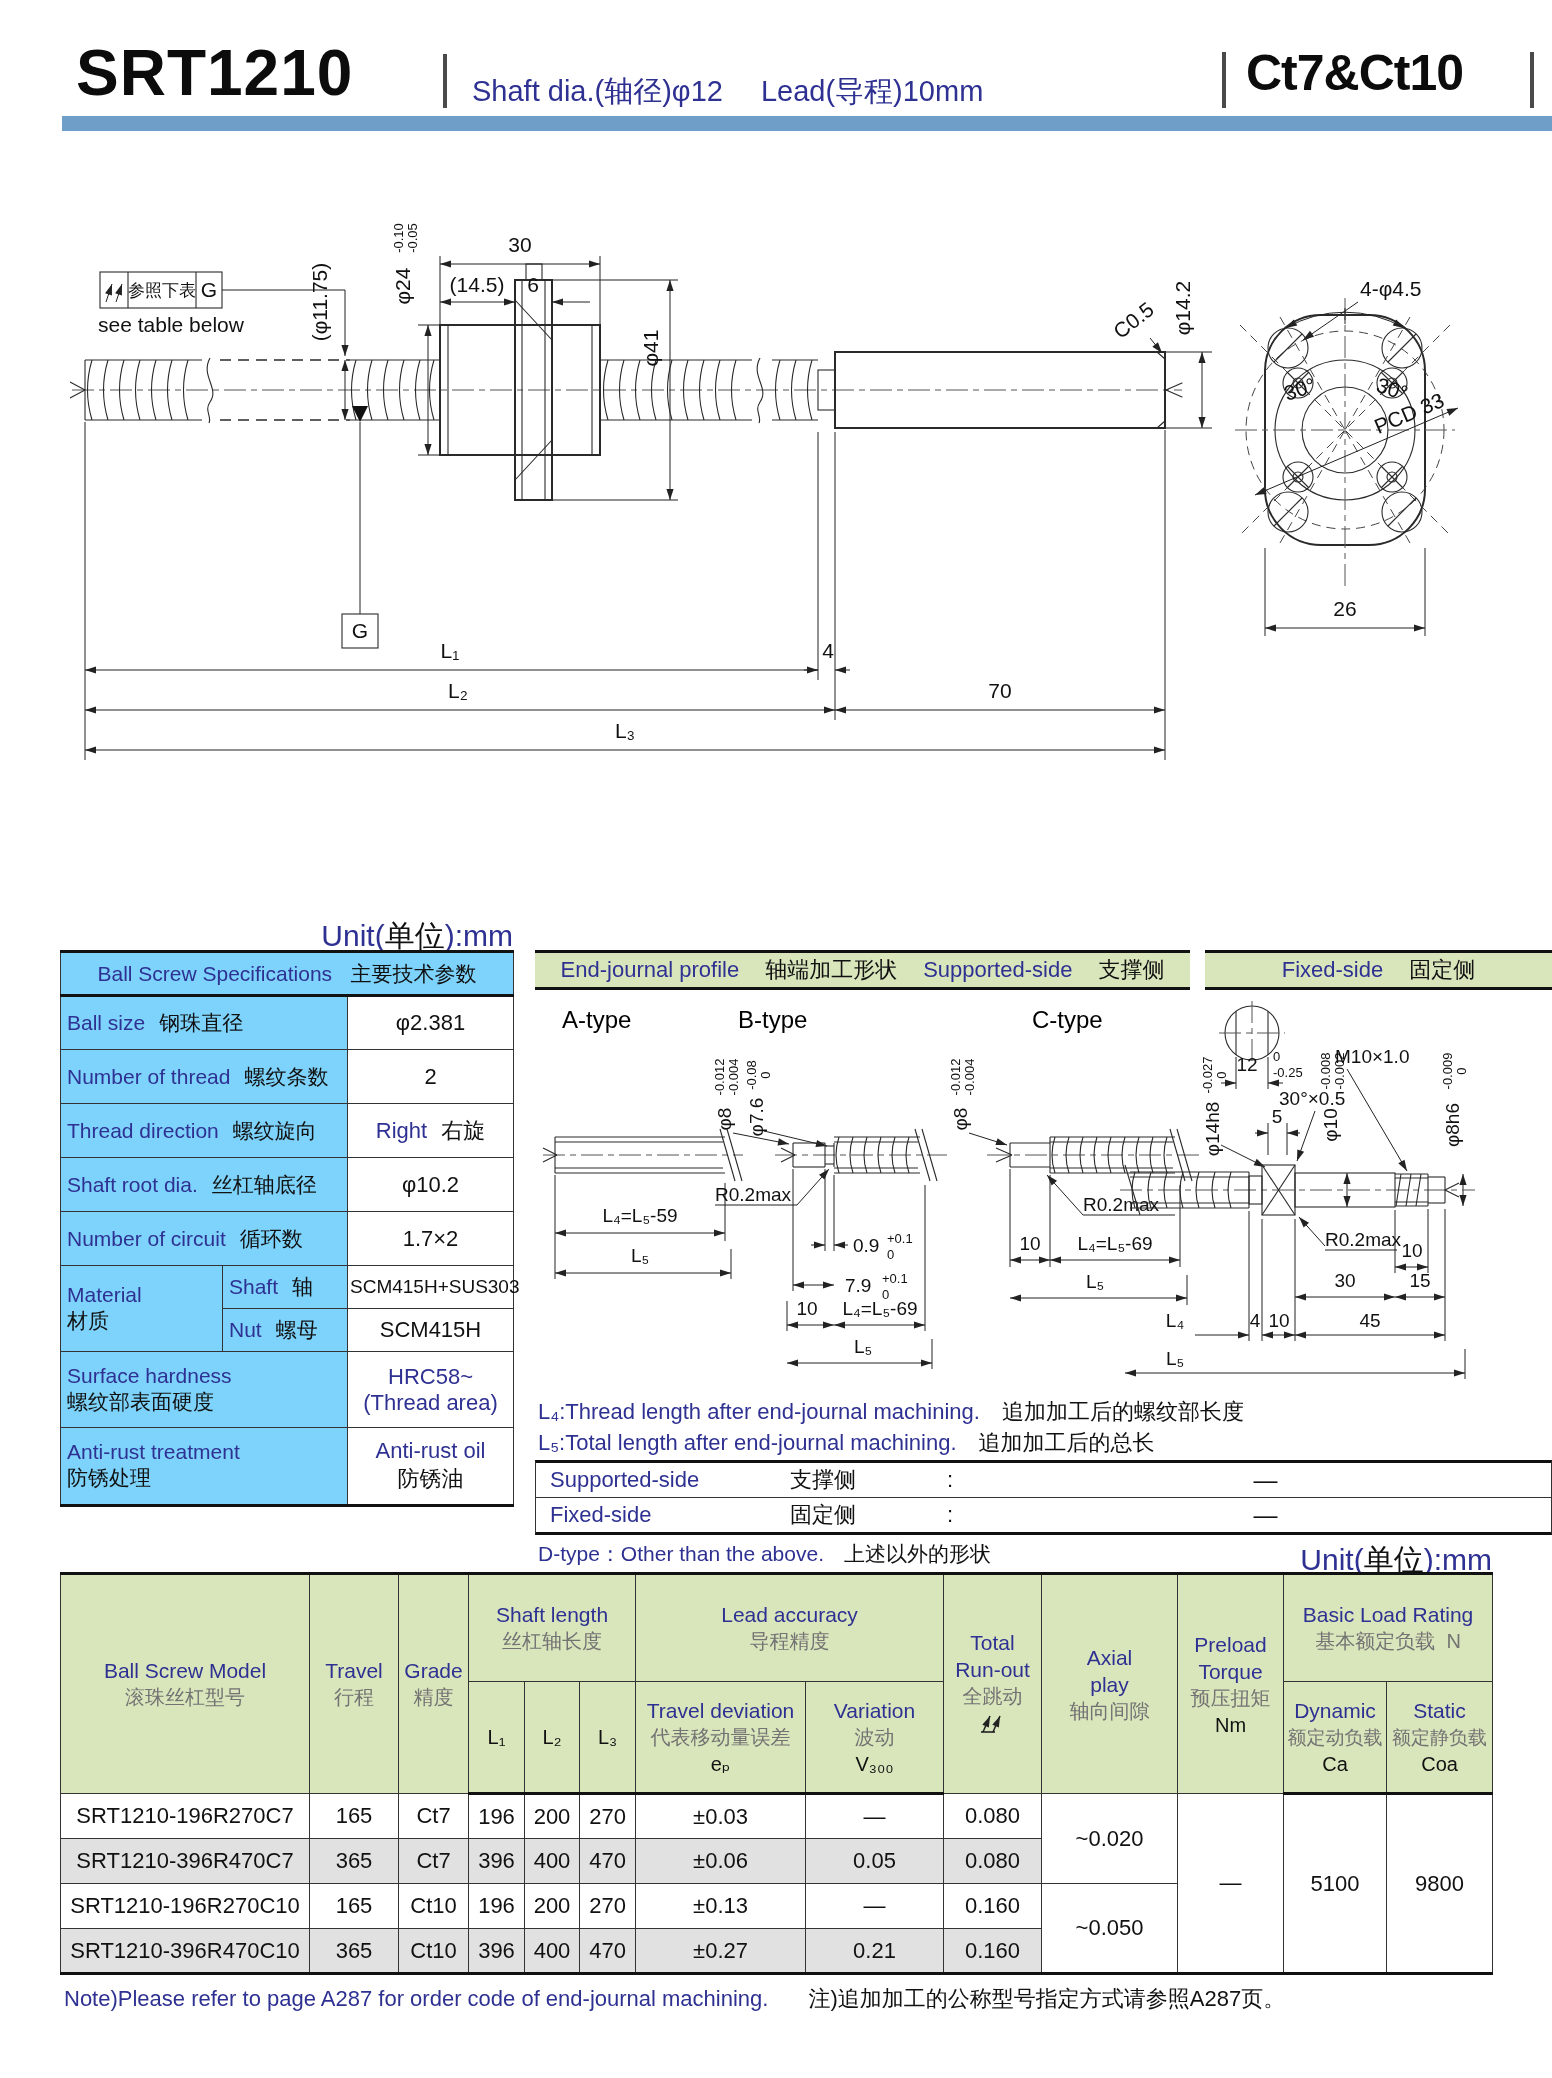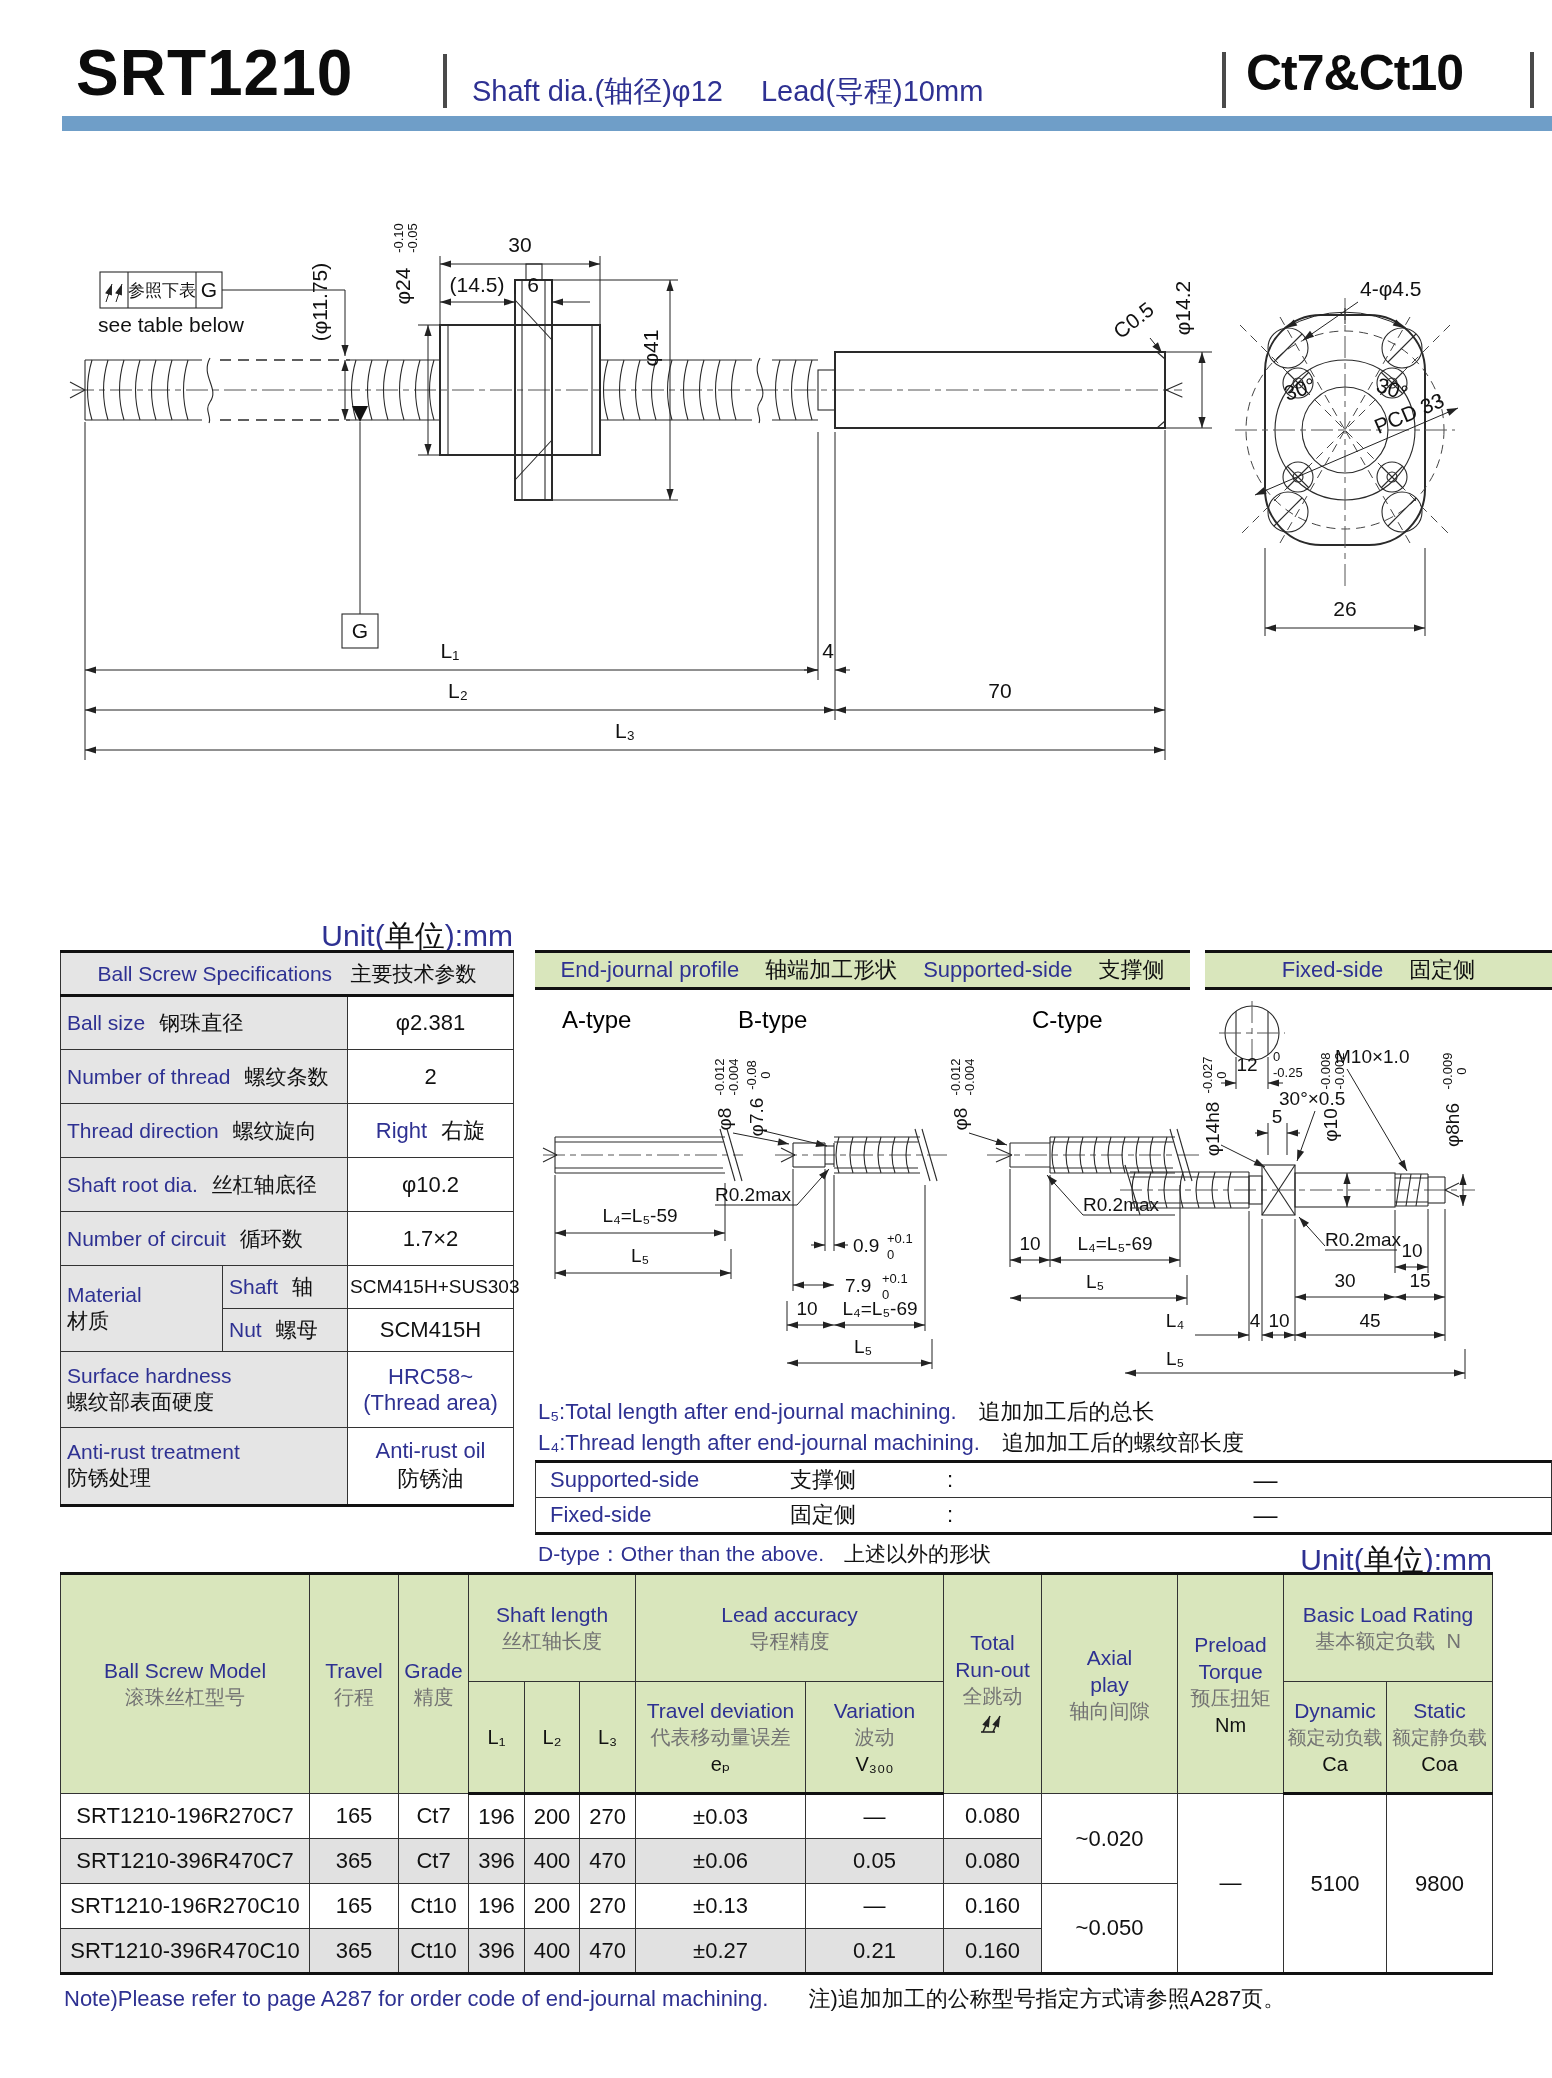--- a/index.html
+++ b/index.html
@@ -15,21 +15,21 @@
   .subtitle .sp2{margin-left:38px;}
   .ctgrade{left:1246px;top:44px;font-size:50px;font-weight:600;color:#0c0c0c;letter-spacing:-1px;}
   .band{left:62px;top:116px;width:1490px;height:15px;background:#6f9ec8;}
   
   .unit{font-size:30px;white-space:nowrap;}
   
   table.spec{left:60px;top:950px;width:453px;border-collapse:collapse;table-layout:fixed;
     border-top:3px solid #111;border-bottom:3px solid #111;border-left:1px solid #333;border-right:1px solid #333;}
   table.spec td{border:1px solid #333;padding:2px 6px;}
   table.spec tr.hdr td{border-bottom:3px solid #111;}
-  td.g{background:#e5e5e5;}
+  td.g{background:#7dd3fc;}
   .len{color:#2e3192;font-size:21px;}
   .lzh{color:#111;font-size:21px;margin-left:14px;}
   .val{font-size:22px;text-align:center;}
   table.spec td.val{padding:2px 2px;}
   
   .ejhead{height:40px;background:#d9e6bc;border-top:3px solid #111;border-bottom:3px solid #111;
     display:flex;align-items:center;justify-content:center;gap:26px;box-sizing:border-box;font-size:22px;white-space:nowrap;}
   .typelab{font-size:24px;color:#000000;}
   
   .lnotes{font-size:22px;line-height:31px;white-space:nowrap;}
@@ -586,22 +586,22 @@
       <text class="dp" x="744" y="322" text-anchor="middle">10</text>
       <line class="dl" x1="760" y1="330" x2="910" y2="330" marker-start="url(#ma)" marker-end="url(#ma)"></line>
       <text class="dp" x="835" y="322" text-anchor="middle">45</text>
       <text class="dp" x="640" y="360" text-anchor="middle">L₅</text>
       <line class="dl" x1="590" y1="368" x2="930" y2="368" marker-start="url(#ma)" marker-end="url(#ma)"></line>
       <line class="dl" x1="930" y1="344" x2="930" y2="374"></line>
     </g>
   </svg>
 
   <div class="abs lnotes" style="left:538px;top:1396px;">
+    <div><span class="blue">L₄:Thread length after end-journal machining.</span><span class="zh">追加加工后的螺纹部长度</span></div>
     <div><span class="blue">L₅:Total length after end-journal machining.</span><span class="zh">追加加工后的总长</span></div>
-    <div><span class="blue">L₄:Thread length after end-journal machining.</span><span class="zh">追加加工后的螺纹部长度</span></div>
   </div>
 
   <div class="abs support">
     <div class="rcol">
       <div class="rrow">
         <span class="ren blue">Supported-side</span>
         <span class="rzh">支撑侧</span>
         <span class="rc">:</span>
         <span class="rv">—</span>
       </div>

